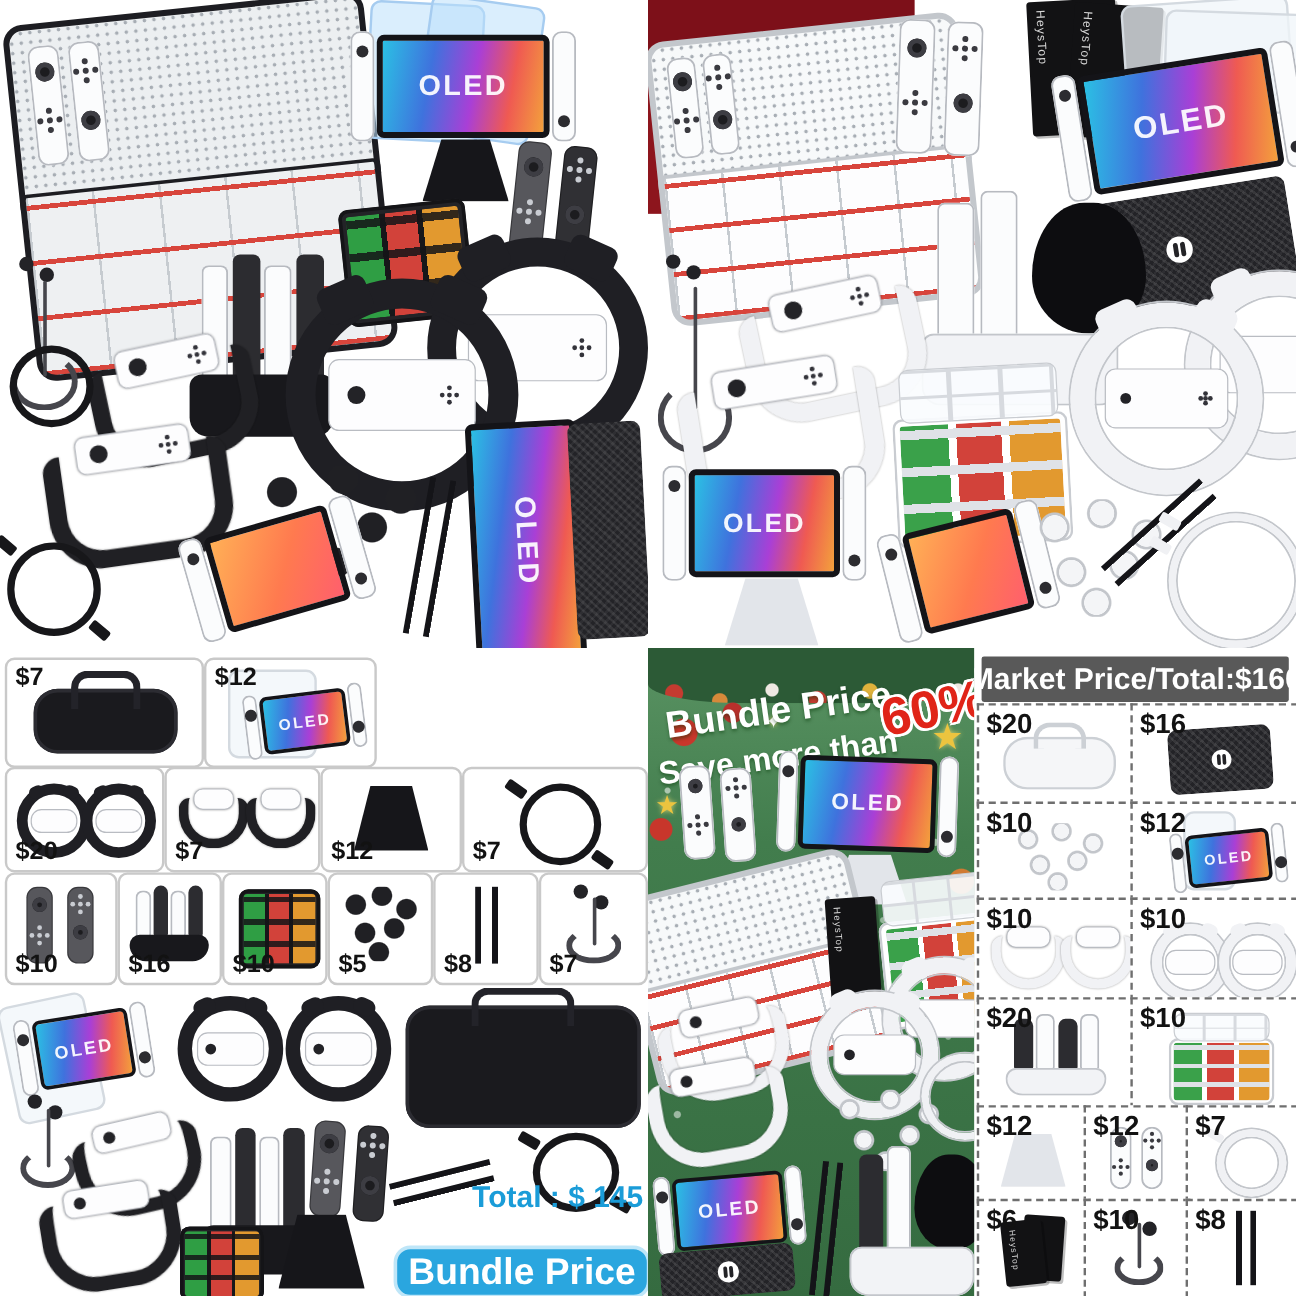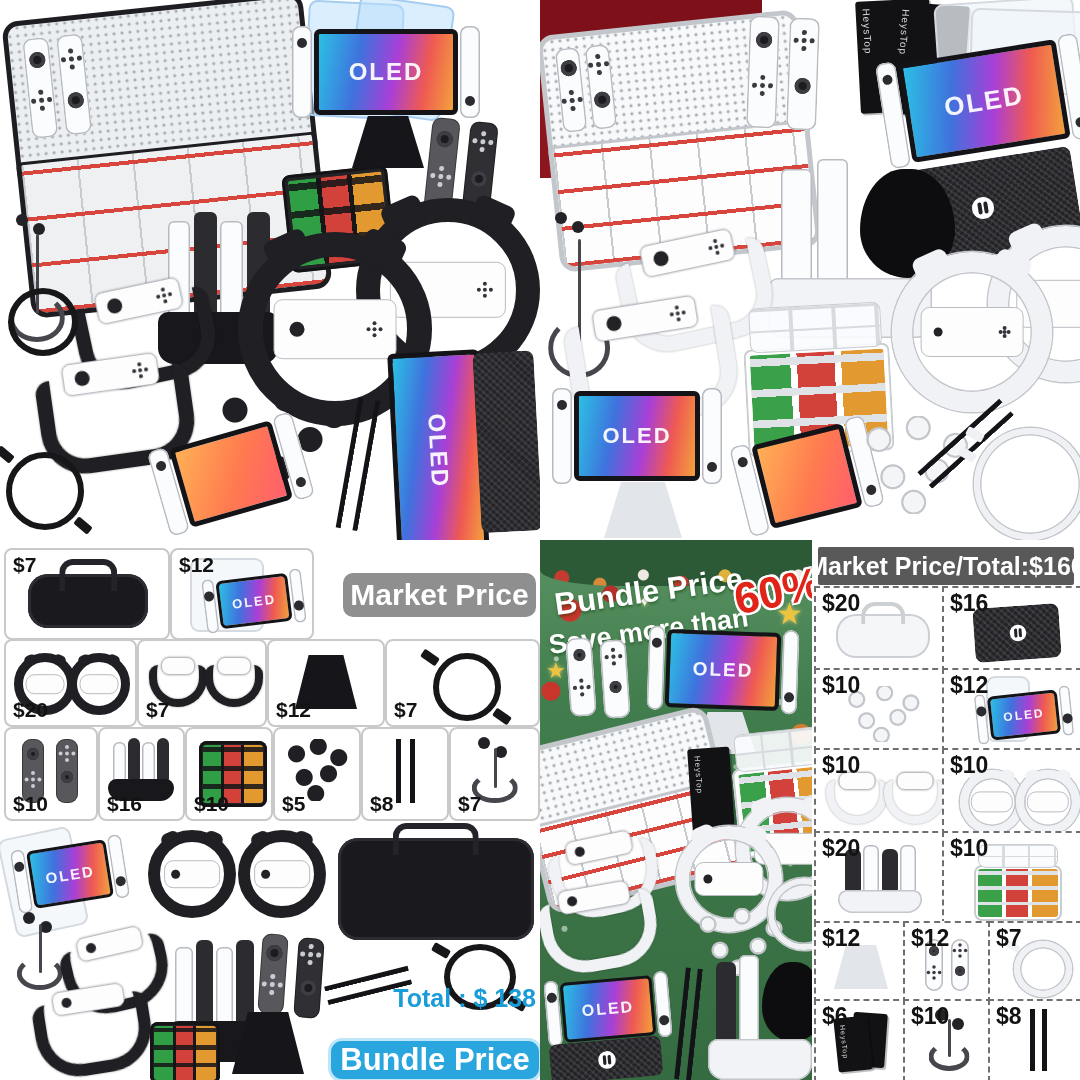--- a/index.html
+++ b/index.html
@@ -406,23 +406,20 @@
     <span class="price">$12</span>
     <div class="sheet clear" style="left:18px;top:8px;width:70px;height:70px"></div>
     <div class="console scr-oled" style="left:32px;top:24px;width:100px;height:54px;transform:rotate(-7deg)">
       <span class="cjc" style="width:12px"></span>
       <span class="screen" style="border-width:3px">
           <b style="font-size:13px">OLED</b>
         </span>
       <span class="cjc r" style="width:12px"></span>
     </div>
   </div>
-  <div class="badge-gray" style="left:343px;top:33px;width:193px;height:44px;font-size:30px">
-    <span>Market Price</span>
-  </div>
 
   <div class="pcard" style="left:4px;top:99px;width:129px;height:84px">
     <span class="price" style="top:auto;bottom:3px">$20</span>
     <div class="wheel sm" style="left:8px;top:12px;width:44px;height:44px;--bw:9px">
         <span class="hub"></span>
       </div>
     <div class="wheel sm" style="left:62px;top:12px;width:44px;height:44px;--bw:9px">
         <span class="hub"></span>
       </div>
   </div>
@@ -541,21 +538,21 @@
   <div class="cardcase" style="left:150px;top:482px;width:62px;height:54px;padding:4px">
       <div class="cgrid"></div>
     </div>
   <div class="standt" style="left:232px;top:472px;width:72px;height:62px"></div>
   <div class="stylus" style="left:348px;top:402px;width:40px;height:86px;transform:rotate(76deg)"></div>
   <div class="cable" style="left:444px;top:404px;width:60px;height:54px">
     <span class="plug" style="left:-18px;top:-4px;transform:rotate(30deg)"></span>
     <span class="plug" style="right:-16px;bottom:-4px;transform:rotate(30deg)"></span>
   </div>
   <div class="totline blue" style="left:290px;top:444px;width:246px;font-size:25px">
-    <span>Total : $ 138</span>
+    <span>Total : $ 145</span>
   </div>
   <div class="badge-blue" style="left:328px;top:498px;width:208px;height:38px;font-size:31px">
     <span>Bundle Price</span>
   </div>
 </div>
 
 <div class="quad" id="q-promo">
   <div class="garland"></div>
   <div class="orns"></div>
   <div class="snow"></div>

